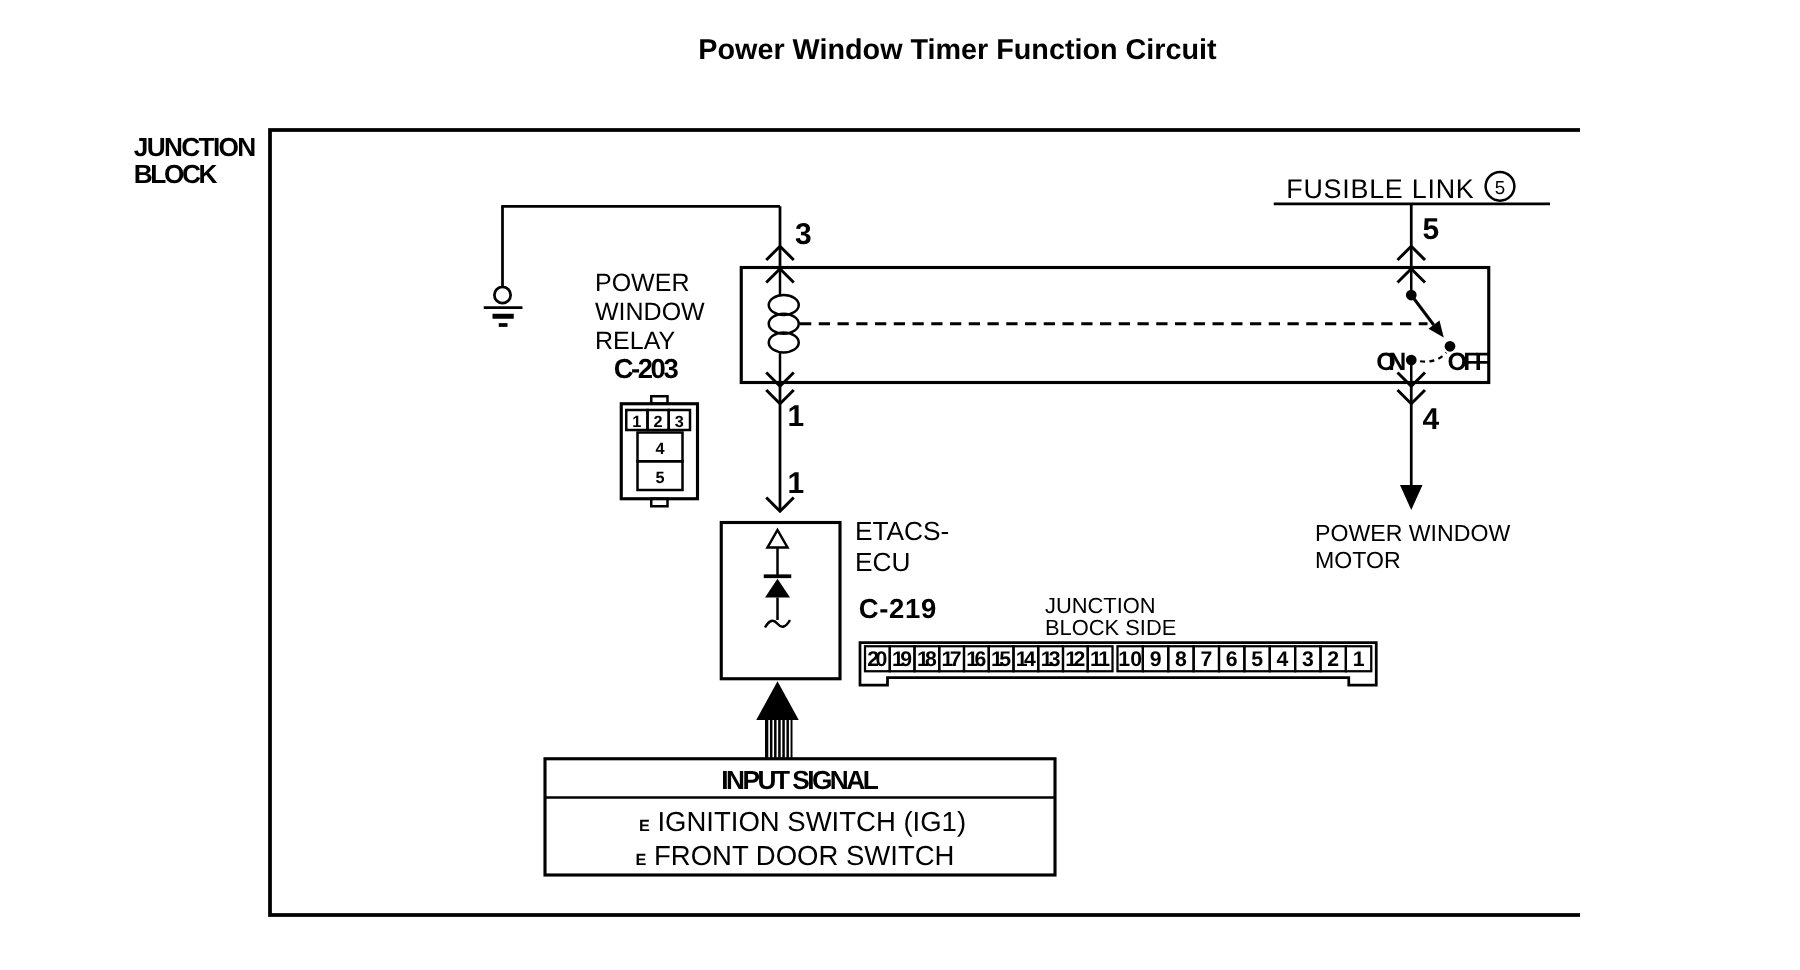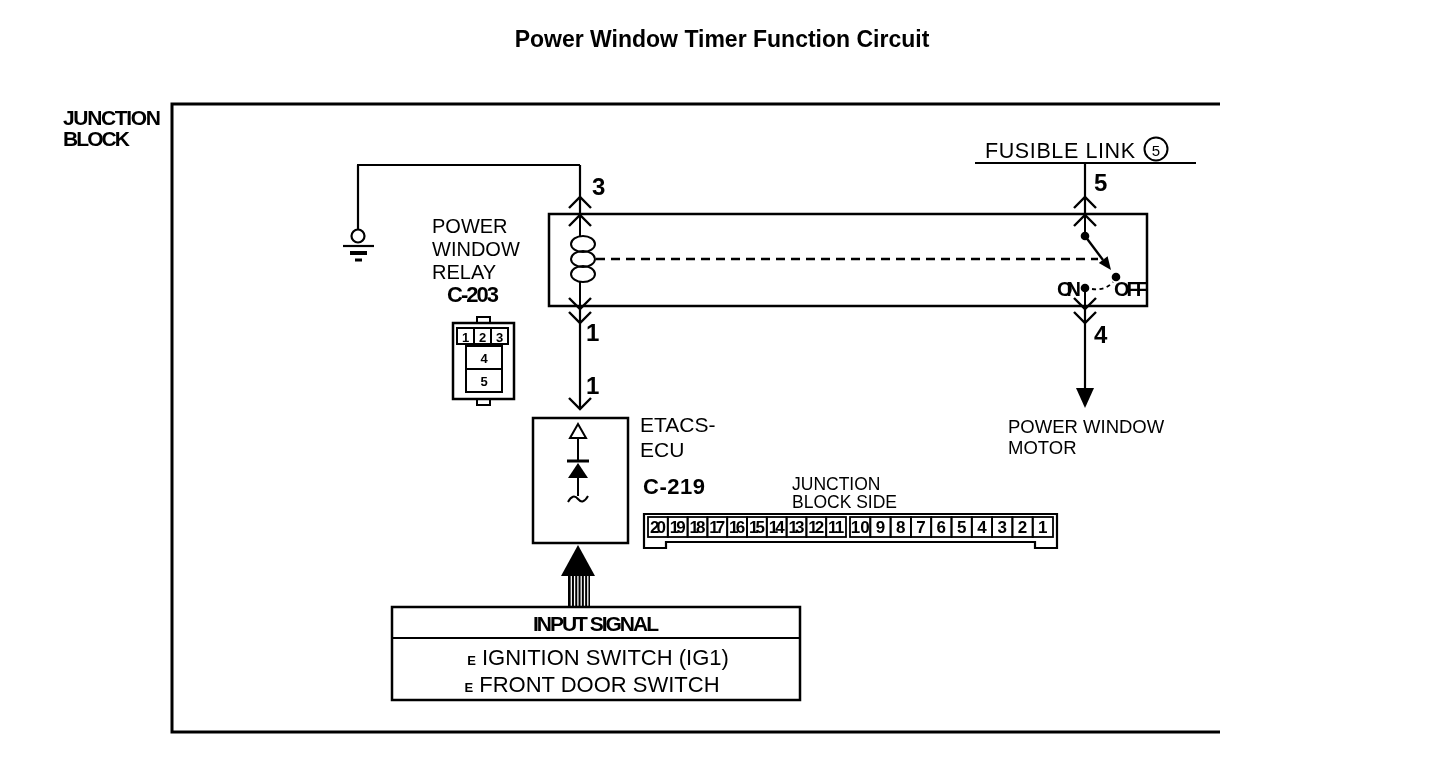--- a/index.html
+++ b/index.html
@@ -1,16 +1,16 @@
 <!DOCTYPE html>
 <html><head>
 <meta charset="utf-8">
 <style>
   html,body{margin:0;padding:0;background:#ffffff;}
-  .stage{position:relative;width:1220px;height:776px;background:#fff;overflow:hidden;}
+  .stage{position:relative;width:1220px;height:776px;background:#fff;overflow:hidden;margin-left:44px;}
   svg{display:block;}
   .t{font-family:"Liberation Sans",sans-serif;fill:#000000;}
   .b{font-weight:bold;}
   .wire{stroke:#000000;fill:none;}
   .blk{fill:#000000;stroke:none;}
   .box{fill:none;stroke:#000000;}
 </style>
 </head>
 <body>
 

